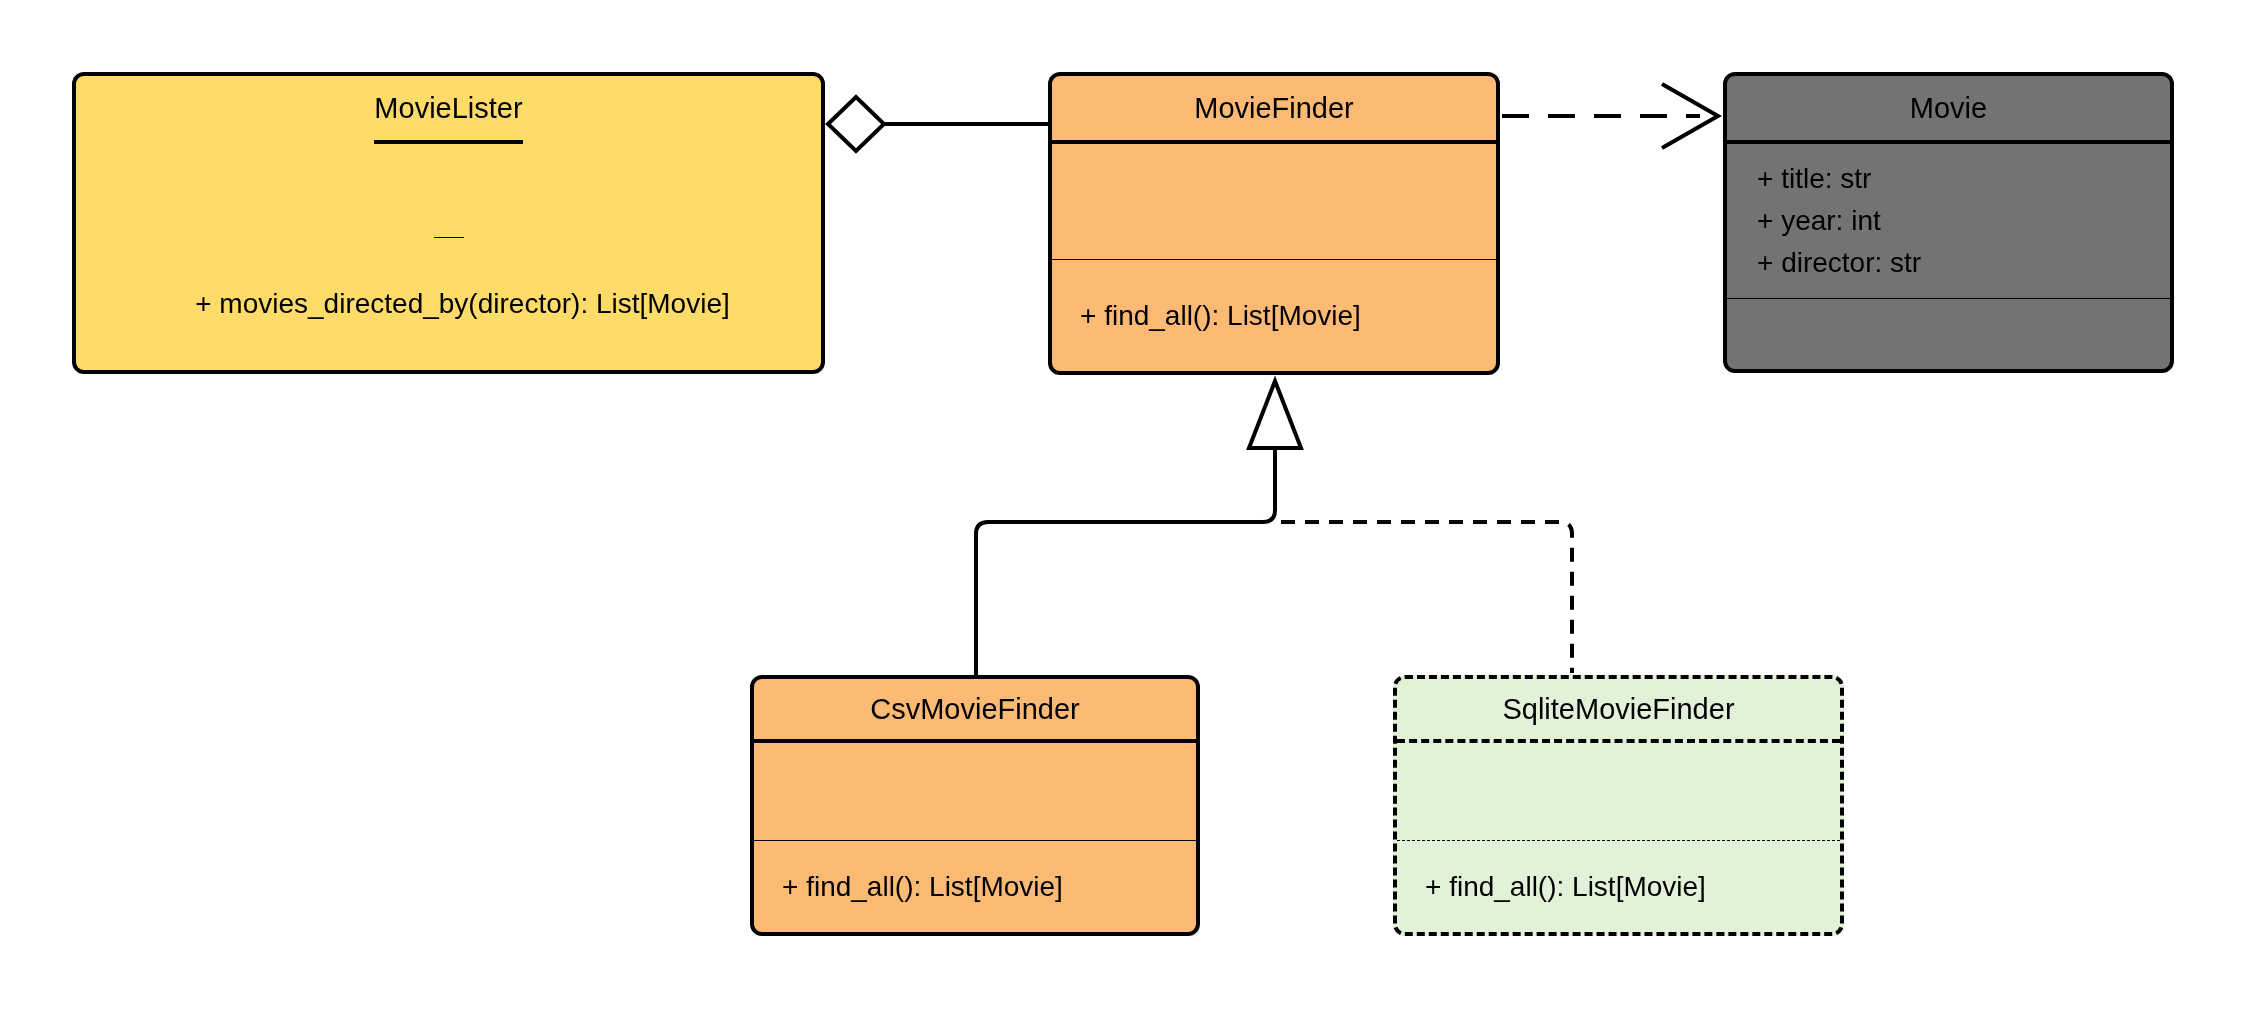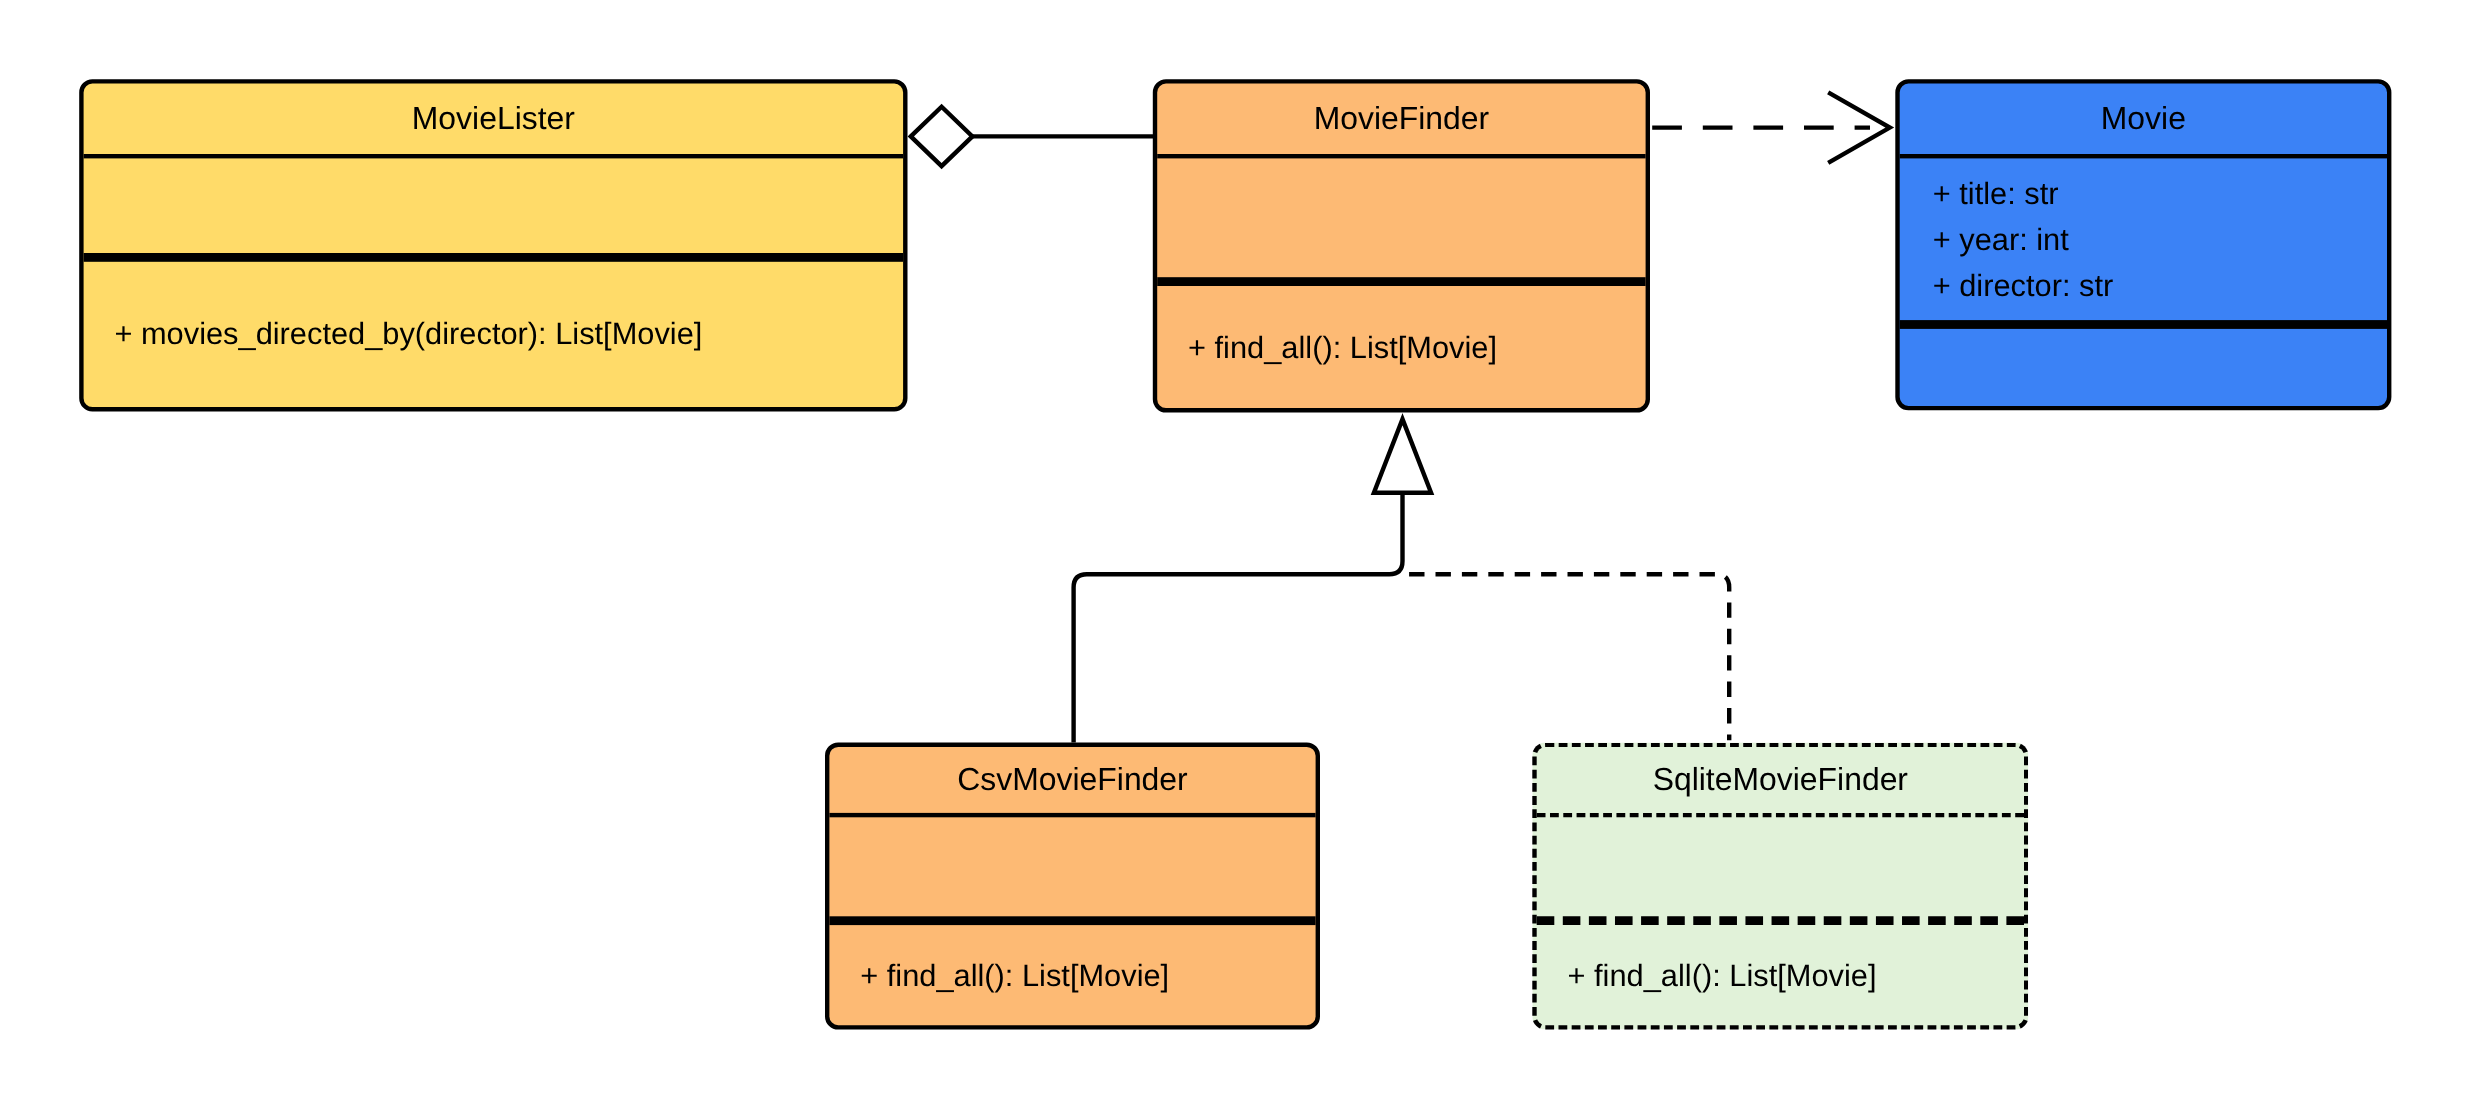--- a/index.html
+++ b/index.html
@@ -40,21 +40,21 @@
   }
   .c-title {
     border-bottom: 4px solid #000000;
     display: flex;
     align-items: center;
     justify-content: center;
     font-size: 29px;
   }
   .dashed .c-title { border-bottom-style: dashed; }
   .c-attrs {
-    border-bottom: 8px solid #000000;
+    border-bottom: 1px solid #000000;
     display: flex;
     flex-direction: column;
     justify-content: center;
     padding-left: 30px;
   }
   .dashed .c-attrs { border-bottom-style: dashed; }
   .c-methods {
     flex: 1;
     display: flex;
     flex-direction: column;
@@ -62,21 +62,21 @@
     padding-left: 28px;
     gap: 16px;
   }
   .member {
     line-height: 42px;
     white-space: nowrap;
   }
   
   .fill-yellow { background: #FFDB69; }
   .fill-green { background: #fdba74; }
-  .fill-blue { background: #3b82f6; }
+  .fill-blue { background: #737373; }
   .fill-lightgreen { background: #E1F2D9; }
 </style>
 </head>
 <body>
 
 <div class="canvas">
 
   <svg class="connector-layer" viewBox="0 0 2250 1011">
 
     <g>
@@ -92,21 +92,21 @@
     <g>
       <path d="M 976 675 L 976 534 Q 976 522 988 522 L 1263 522 Q 1275 522 1275 510 L 1275 449" fill="none" stroke="#000000" stroke-width="4"></path>
       <polygon points="1275,381 1301,448 1249,448" fill="#FFFFFF" stroke="#000000" stroke-width="4" stroke-linejoin="miter"></polygon>
     </g>
 
     <g>
       <path d="M 1281 522 L 1560 522 Q 1572 522 1572 534 L 1572 673" fill="none" stroke="#000000" stroke-width="4" stroke-dasharray="14 10"></path>
     </g>
   </svg>
 
-  <div class="uml-class fill-yellow" style="left:72px; top:72px; width:753px; height:302px;">
+  <div class="uml-class fill-yellow" style="left:72px; top:72px; width:753px; height:302px;align-items:center;">
     <div class="compartment c-title" style="height:68px;">MovieLister</div>
     <div class="compartment c-attrs" style="height:94px;"></div>
     <div class="compartment c-methods">
       <div class="member">+ movies_directed_by(director): List[Movie]</div>
     </div>
   </div>
 
   <div class="uml-class fill-green" style="left:1048px; top:72px; width:452px; height:303px;">
     <div class="compartment c-title" style="height:68px;">MovieFinder</div>
     <div class="compartment c-attrs" style="height:116px;"></div>

